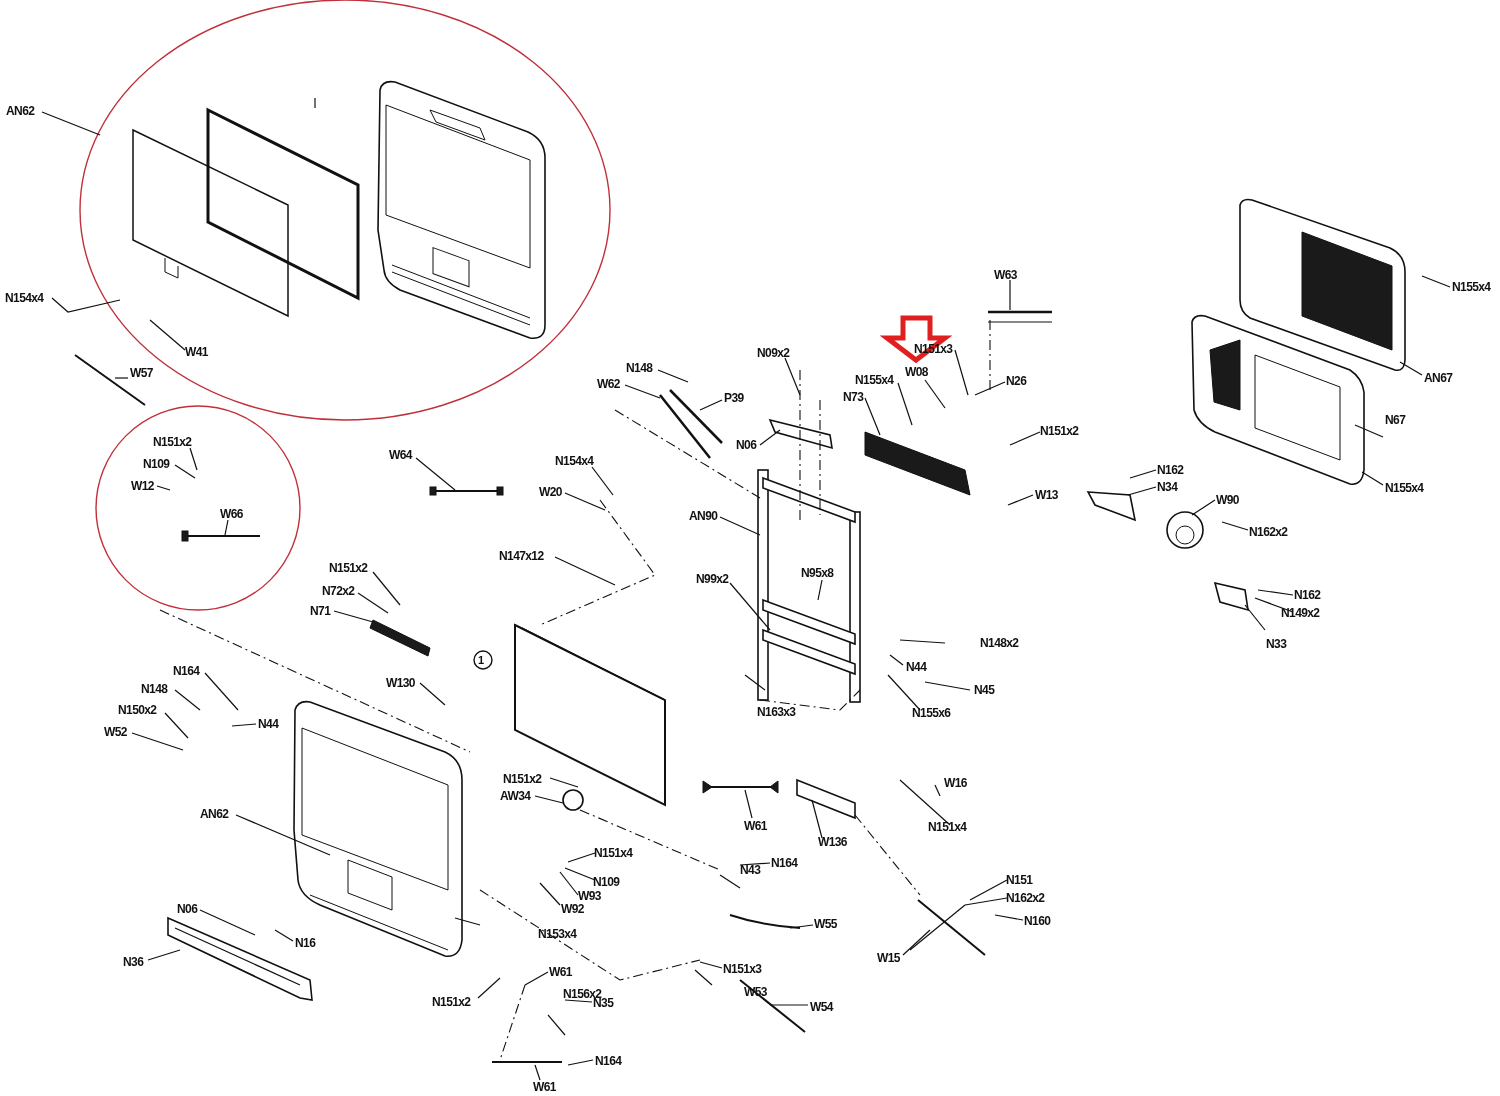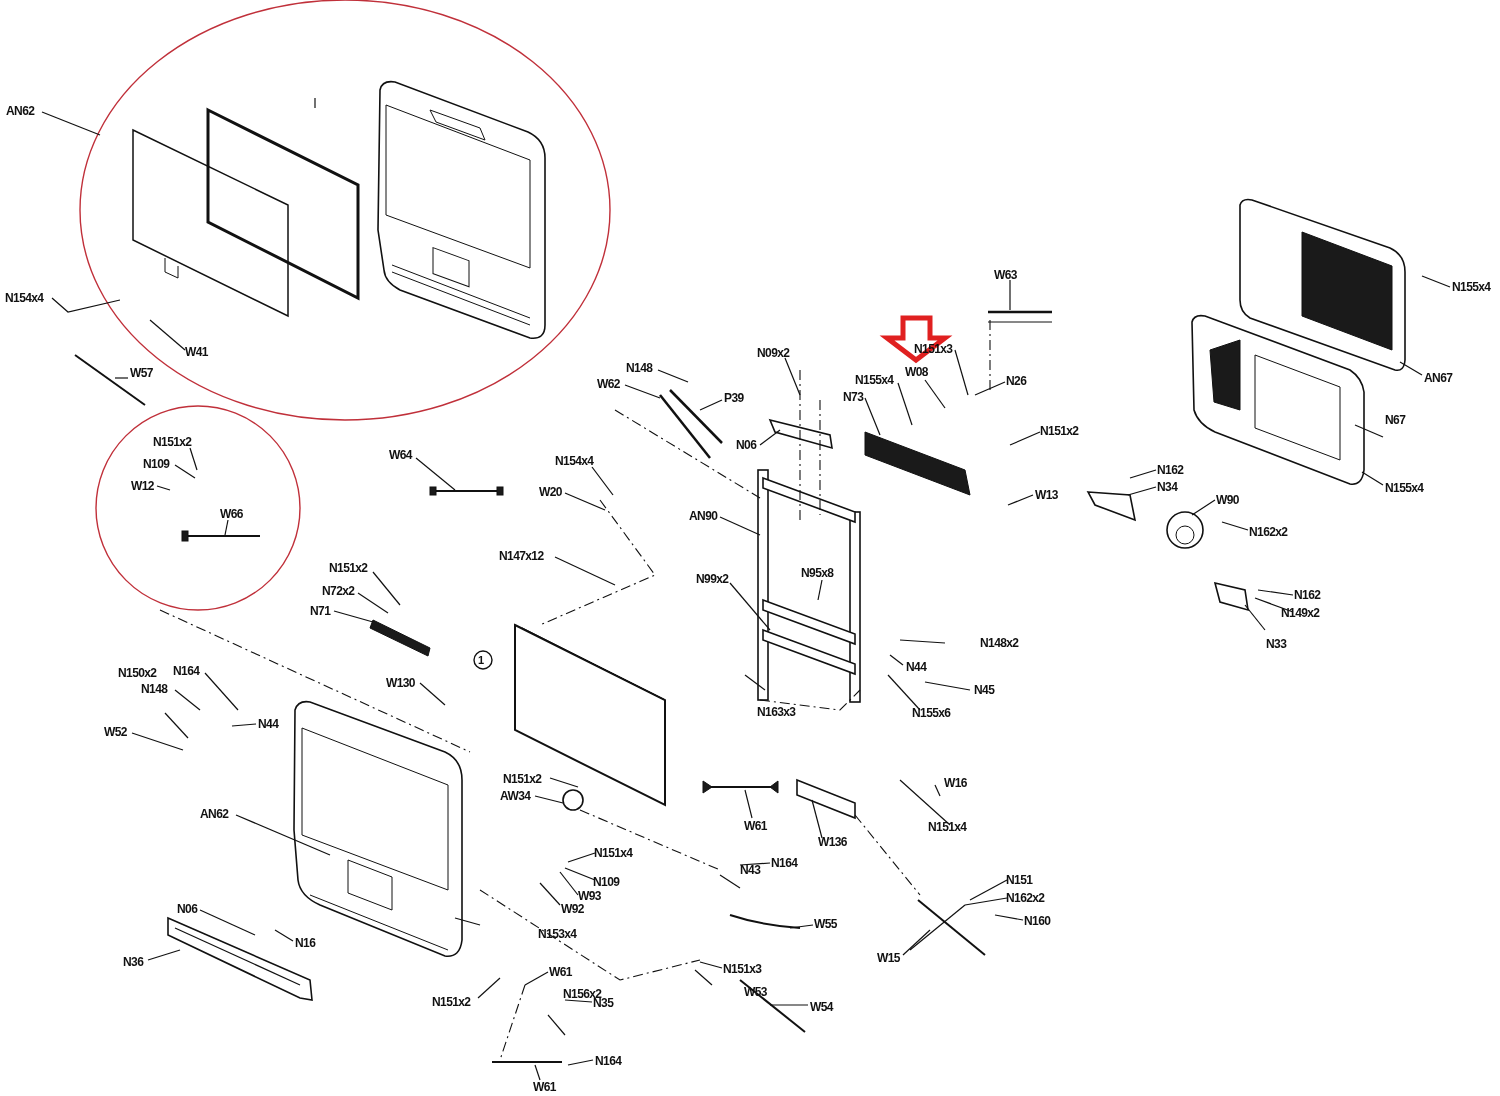--- a/index.html
+++ b/index.html
@@ -292,21 +292,21 @@
   <span class="lbl" style="left:1385px;top:482px">N155x4</span>
   <span class="lbl" style="left:1157px;top:464px">N162</span>
   <span class="lbl" style="left:1157px;top:481px">N34</span>
   <span class="lbl" style="left:1216px;top:494px">W90</span>
   <span class="lbl" style="left:1249px;top:526px">N162x2</span>
   <span class="lbl" style="left:1294px;top:589px">N162</span>
   <span class="lbl" style="left:1281px;top:607px">N149x2</span>
   <span class="lbl" style="left:1266px;top:638px">N33</span>
   <span class="lbl" style="left:173px;top:665px">N164</span>
   <span class="lbl" style="left:141px;top:683px">N148</span>
-  <span class="lbl" style="left:118px;top:667px">N150x2</span>
+  <span class="lbl" style="left:118px;top:704px">N150x2</span>
   <span class="lbl" style="left:104px;top:726px">W52</span>
   <span class="lbl" style="left:258px;top:718px">N44</span>
   <span class="lbl" style="left:200px;top:808px">AN62</span>
   <span class="lbl" style="left:503px;top:773px">N151x2</span>
   <span class="lbl" style="left:500px;top:790px">AW34</span>
   <span class="lbl" style="left:744px;top:820px">W61</span>
   <span class="lbl" style="left:818px;top:836px">W136</span>
   <span class="lbl" style="left:944px;top:777px">W16</span>
   <span class="lbl" style="left:928px;top:821px">N151x4</span>
   <span class="lbl" style="left:594px;top:847px">N151x4</span>

